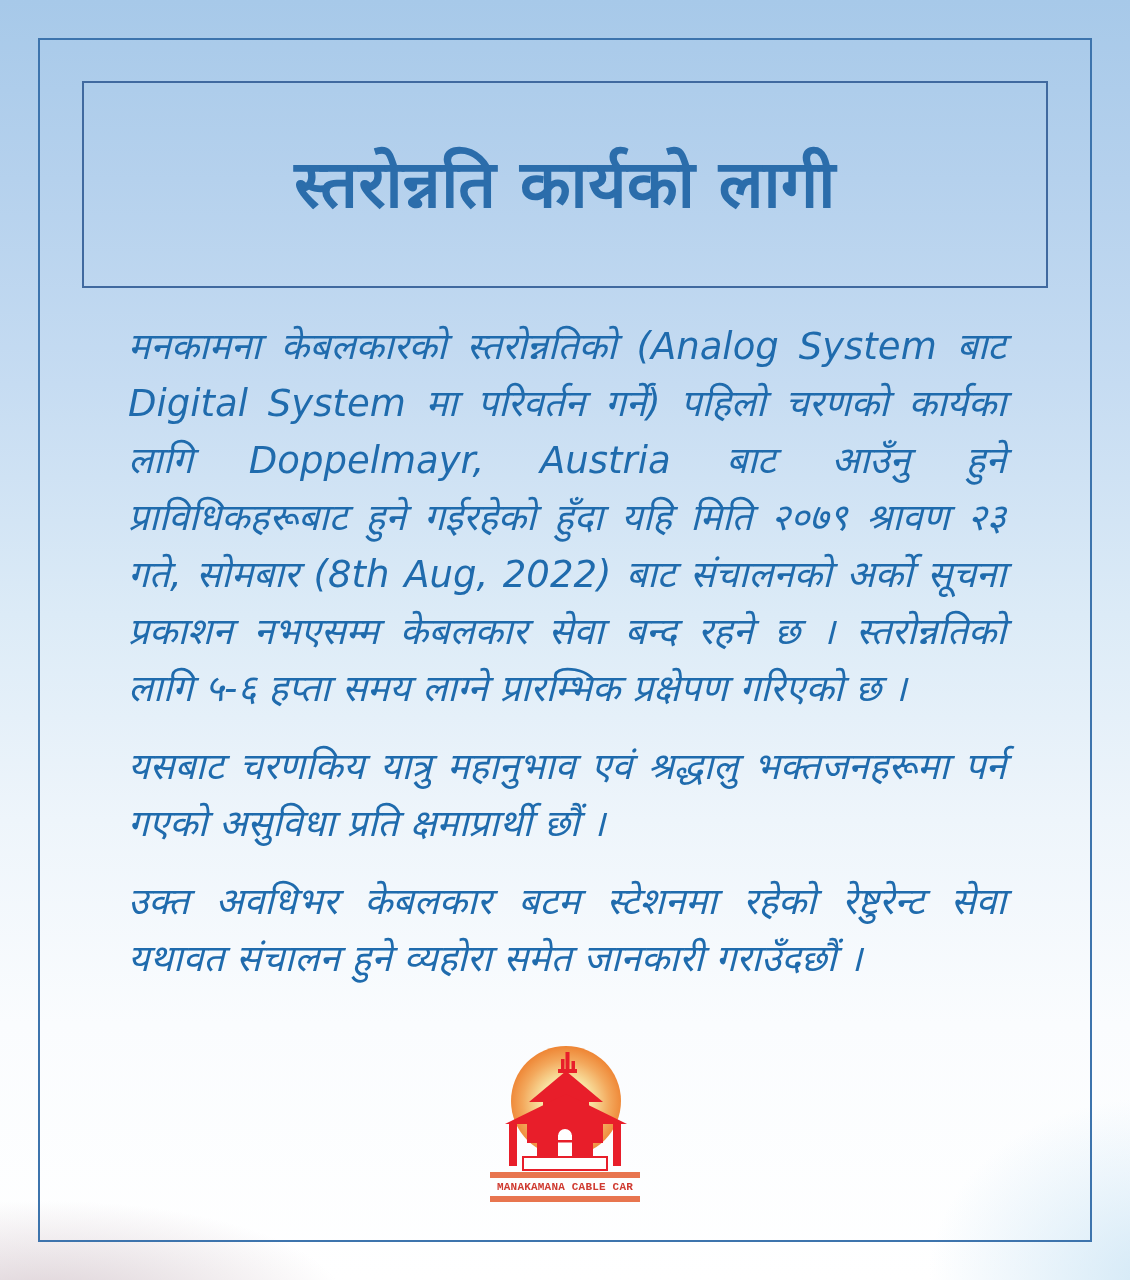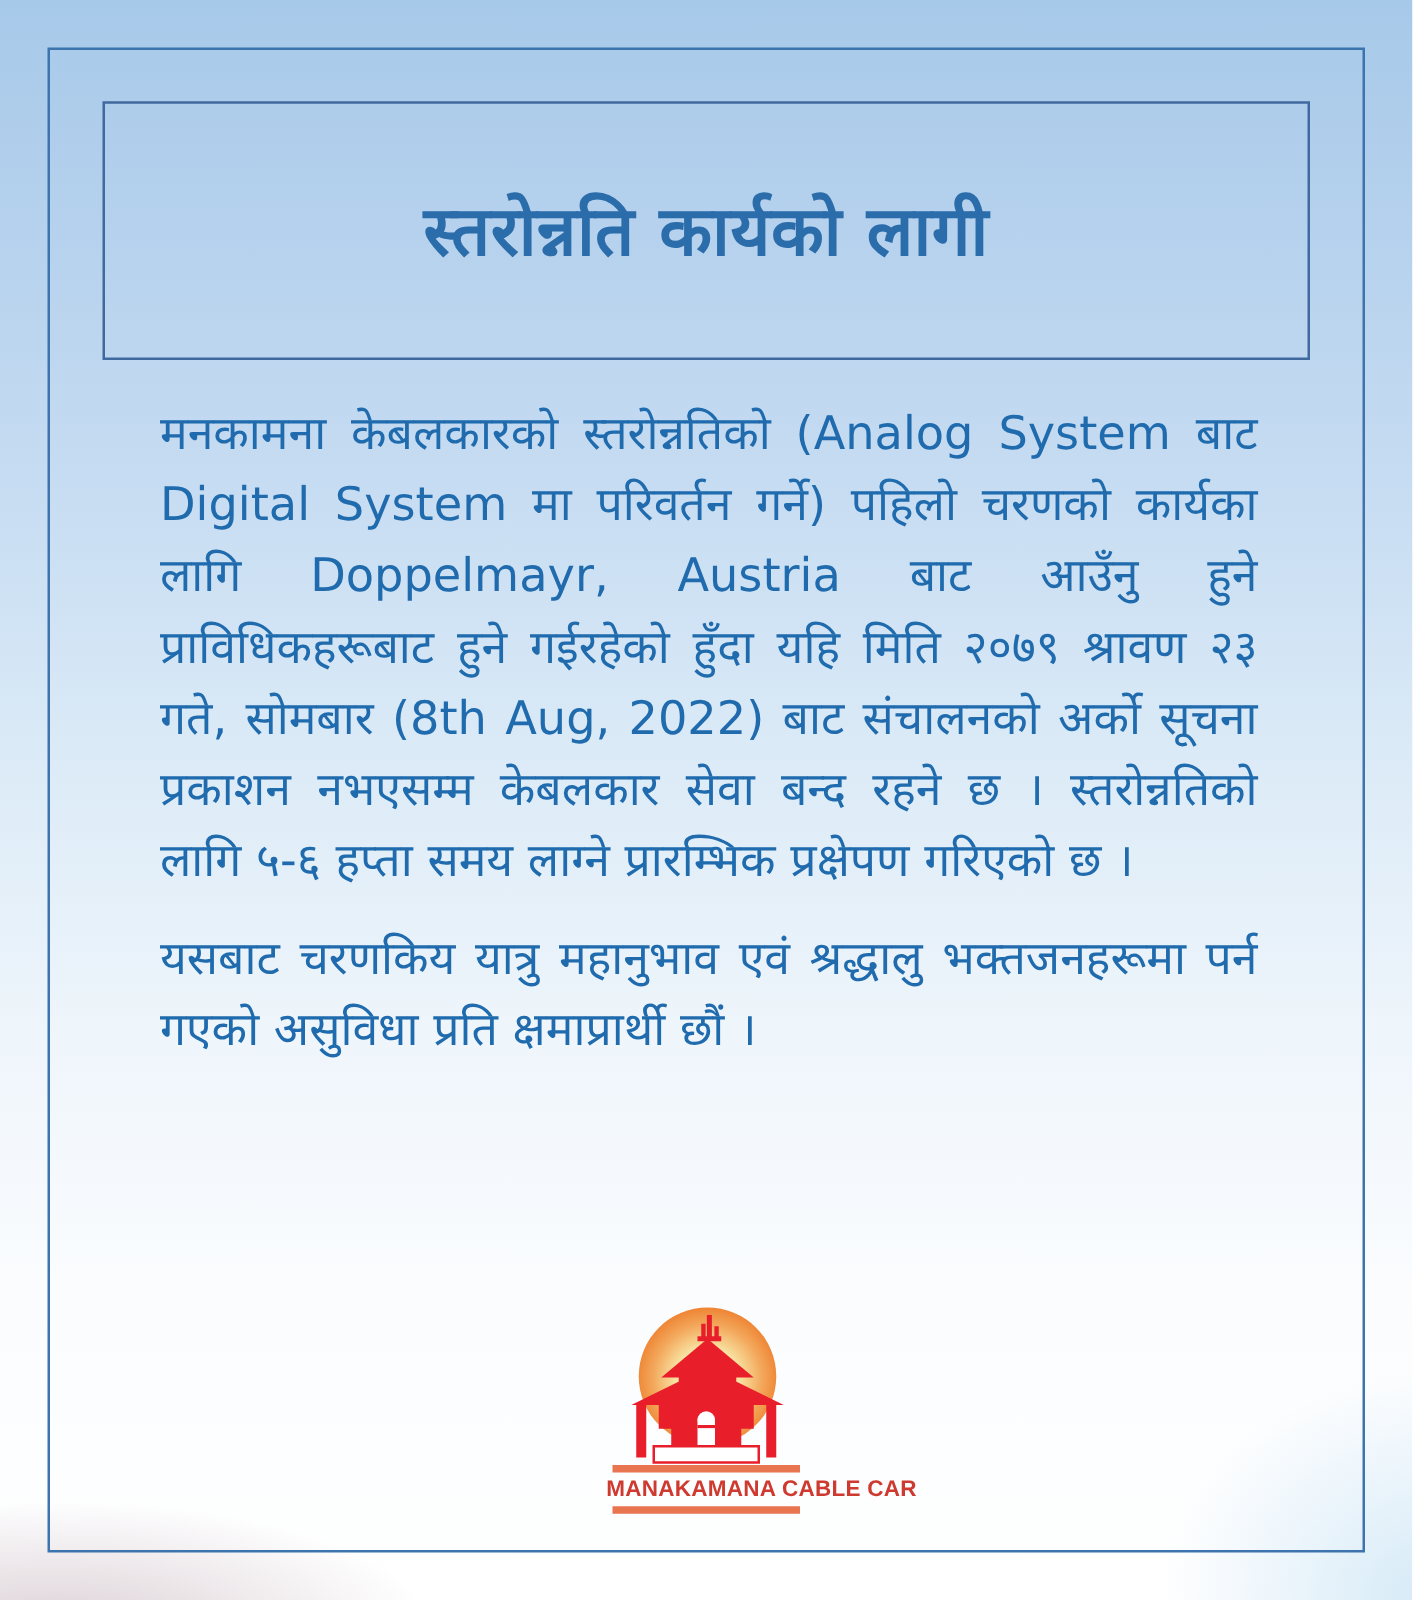--- a/index.html
+++ b/index.html
@@ -58,38 +58,39 @@
     display: flex;
     flex-direction: column;
     justify-content: center;
     align-items: center;
     text-align: center;
     color: #2b6dab;
     font-weight: bold;
     z-index: 2;
   }
   .title-line {
-    font-size: 55px;
+    font-size: 66px;
     line-height: 82px;
     letter-spacing: 0.5px;
     white-space: nowrap;
   }
   .content {
     position: absolute;
     left: 128px;
     top: 318px;
     width: 878px;
     color: #1f6bad;
     font-size: 37px;
     line-height: 57px;
     z-index: 2;
   }
   .content p {
     margin: 0 0 21px 0;
     text-align: justify;
+    font-style: italic;
   }
   .logo {
     position: absolute;
     left: 50%;
     transform: translateX(-50%);
     top: 1038px;
     width: 160px;
     text-align: center;
     z-index: 2;
   }
@@ -97,43 +98,44 @@
     display: block;
     margin: 0 auto;
   }
   .logo-bar {
     width: 150px;
     height: 6px;
     margin: 0 auto;
     background: #e8754f;
   }
   .logo-caption {
-    font-family: Liberation Sans, sans-serif;
+    font-family: Liberation Mono, monospace;
     font-weight: bold;
-    font-size: 18px;
+    font-size: 11px;
     letter-spacing: 0.2px;
     color: #cf3a30;
     margin: 3px 0 3px 0;
     white-space: nowrap;
   }
 </style>
 </head>
 <body>
 
 <div class="page">
 
   <div class="frame"></div>
 
   <div class="title-box">
     <div class="title-line">स्तरोन्नति कार्यको लागी</div>
   </div>
 
   <div class="content">
     <p>मनकामना केबलकारको स्तरोन्नतिको (Analog System बाट Digital System मा परिवर्तन गर्ने) पहिलो चरणको कार्यका लागि Doppelmayr, Austria बाट आउँनु हुने प्राविधिकहरूबाट हुने गईरहेको हुँदा यहि मिति २०७९ श्रावण २३ गते, सोमबार (8th Aug, 2022) बाट संचालनको अर्को सूचना प्रकाशन नभएसम्म केबलकार सेवा बन्द रहने छ । स्तरोन्नतिको लागि ५-६ हप्ता समय लाग्ने प्रारम्भिक प्रक्षेपण गरिएको छ ।</p>
     <p>यसबाट चरणकिय यात्रु महानुभाव एवं श्रद्धालु भक्तजनहरूमा पर्न गएको असुविधा प्रति क्षमाप्रार्थी छौं ।</p>
+    <p>उक्त अवधिभर केबलकार बटम स्टेशनमा रहेको रेष्टुरेन्ट सेवा यथावत संचालन हुने व्यहोरा समेत जानकारी गराउँदछौं ।</p>
   </div>
 
   <div class="logo">
     <svg width="160" height="134" viewBox="0 0 160 134" xmlns="http://www.w3.org/2000/svg">
       <defs>
         <radialGradient id="sunGrad" cx="50%" cy="52%" r="55%">
           <stop offset="0%" stop-color="#fdf6d6"></stop>
           <stop offset="42%" stop-color="#f8e3a2"></stop>
           <stop offset="72%" stop-color="#f3a85c"></stop>
           <stop offset="100%" stop-color="#ed7c2a"></stop>

